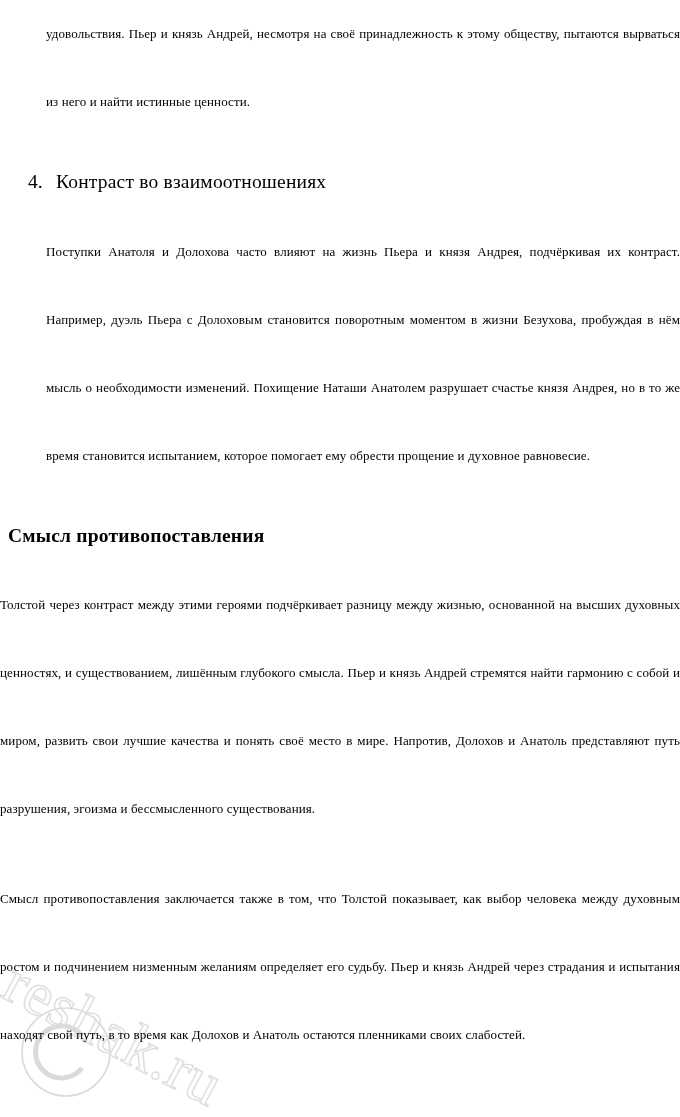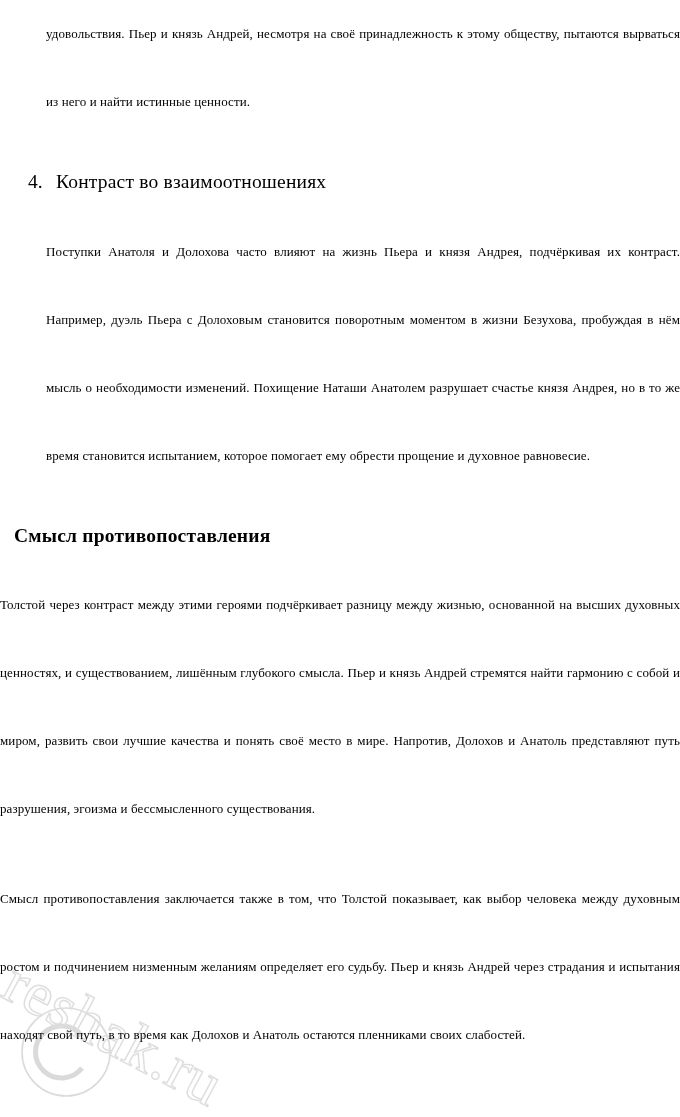--- a/index.html
+++ b/index.html
@@ -84,21 +84,21 @@
   .numbered .numtext {
     font-weight: normal;
     letter-spacing: 0.2px;
   }
 
   
   .heading {
     font-size: 19.5px;
     line-height: 47.5px;
     font-weight: bold;
-    margin-left: 14px;
+    margin-left: 8px;
     letter-spacing: 0.2px;
   }
 
   .gap-sm { height: 12px; }
   .gap-md { height: 22px; }
 </style>
 </head>
 <body>
 
 <div class="page">

